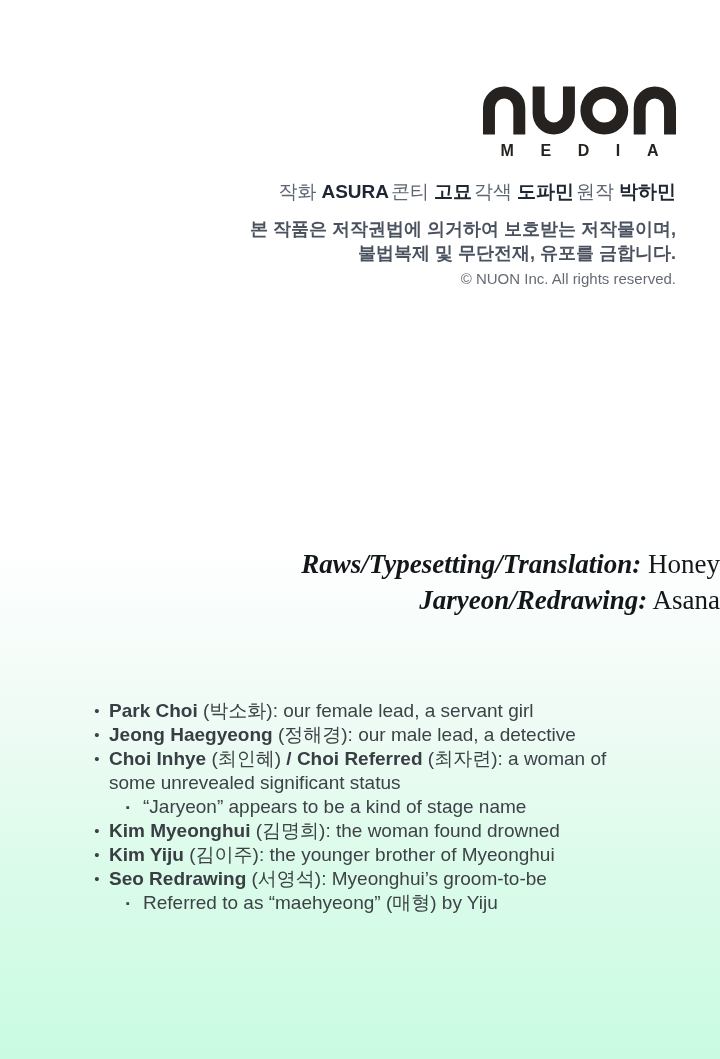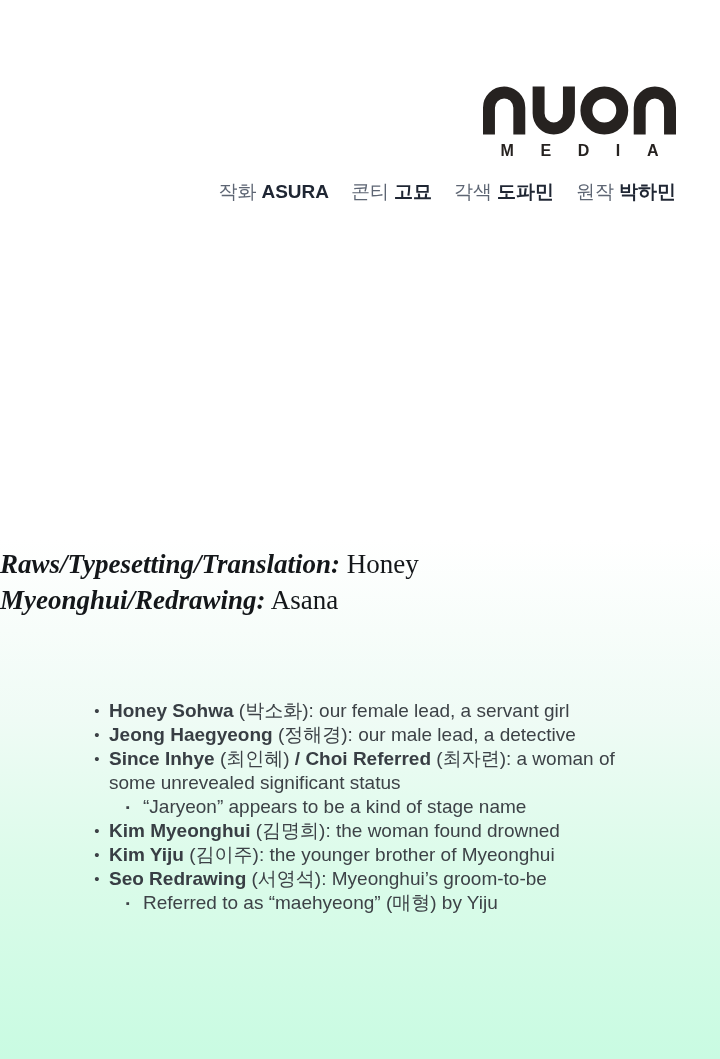--- a/index.html
+++ b/index.html
@@ -11,30 +11,30 @@
   }
   .abs{position:absolute;}
 
   
   .publisher{top:86px;right:44px;text-align:right;color:#222a36;}
   .logo-wrap{width:193px;margin-left:auto;}
   .logo-wrap svg{display:block;width:193px;height:49px;}
   .media-row{display:flex;justify-content:space-between;width:158px;margin:7px auto 0;
     font-weight:700;font-size:16px;color:#262220;}
   .credit-rows{margin-top:15px;font-size:19px;line-height:33px;}
-  .credit-pair{margin-left:22px;white-space:nowrap;}
+  .credit-pair{margin-left:2px;white-space:nowrap;}
   .credit-pair:first-child{margin-left:0;}
   .credit-label{color:#5d6573;font-weight:400;}
   .credit-value{color:#1f2633;font-weight:700;margin-left:5px;}
   .copyright{margin-top:9px;}
   .copyright .kr{font-size:18px;line-height:24px;font-weight:600;color:#4a5260;}
   .copyright .en{font-size:15px;line-height:22px;font-weight:400;color:#666b73;margin-top:3px;}
 
   
-  .scanlation{top:546px;left:0;width:720px;text-align:left;
+  .scanlation{top:546px;left:0;width:720px;text-align:right;
     font-family:"Liberation Serif","DejaVu Serif",serif;
     font-size:27px;line-height:36px;color:#14171a;}
   .scan-label{font-weight:700;font-style:italic;}
   .scan-value{font-weight:400;font-style:normal;}
 
   
   .recap{top:674px;left:90px;width:552px;color:#3d4247;}
   .recap-intro{font-size:21px;line-height:28px;}
   .recap-list{margin-top:25px;font-size:19px;line-height:24px;}
   .li{display:flex;align-items:flex-start;}
@@ -64,46 +64,51 @@
         <span>D</span>
         <span>I</span>
         <span>A</span>
       </div>
   </div>
 
   <div class="credit-rows">
       <div class="credit-row"><span class="credit-pair"><span class="credit-label">작화</span><span class="credit-value">ASURA</span></span><span class="credit-pair"><span class="credit-label">콘티</span><span class="credit-value">고묘</span></span><span class="credit-pair"><span class="credit-label">각색</span><span class="credit-value">도파민</span></span><span class="credit-pair"><span class="credit-label">원작</span><span class="credit-value">박하민</span></span></div>
     </div>
 
+  <div class="copyright">
+    <div class="kr">본 작품은 저작권법에 의거하여 보호받는 저작물이며,</div>
+    <div class="kr">불법복제 및 무단전재, 유포를 금합니다.</div>
+    <div class="en">© NUON Inc. All rights reserved.</div>
+  </div>
 </div>
 
 <div class="abs scanlation">
   <div>
     <span class="scan-label">Raws/Typesetting/Translation:</span>
     <span class="scan-value">Honey</span>
   </div>
   <div>
-    <span class="scan-label">Myeonghui/Redrawing:</span>
+    <span class="scan-label">Jaryeon/Redrawing:</span>
     <span class="scan-value">Asana</span>
   </div>
 </div>
 
 <div class="abs recap">
   <div class="recap-list">
       <div class="li l1">
         <span class="bullet">•</span>
-        <span class="txt"><span class="b">Honey Sohwa</span><span> (박소화): our female lead, a servant girl</span></span>
+        <span class="txt"><span class="b">Park Choi</span><span> (박소화): our female lead, a servant girl</span></span>
       </div>
       <div class="li l1">
         <span class="bullet">•</span>
         <span class="txt"><span class="b">Jeong Haegyeong</span><span> (정해경): our male lead, a detective</span></span>
       </div>
       <div class="li l1">
         <span class="bullet">•</span>
-        <span class="txt"><span class="b">Since Inhye</span><span> (최인혜) </span><span class="b">/ Choi Referred</span><span> (최자련): a woman of some unrevealed significant status</span></span>
+        <span class="txt"><span class="b">Choi Inhye</span><span> (최인혜) </span><span class="b">/ Choi Referred</span><span> (최자련): a woman of some unrevealed significant status</span></span>
       </div>
       <div class="li l2">
         <span class="bullet">▪</span>
         <span class="txt"><span>“Jaryeon” appears to be a kind of stage name</span></span>
       </div>
       <div class="li l1">
         <span class="bullet">•</span>
         <span class="txt"><span class="b">Kim Myeonghui</span><span> (김명희): the woman found drowned</span></span>
       </div>
       <div class="li l1">

